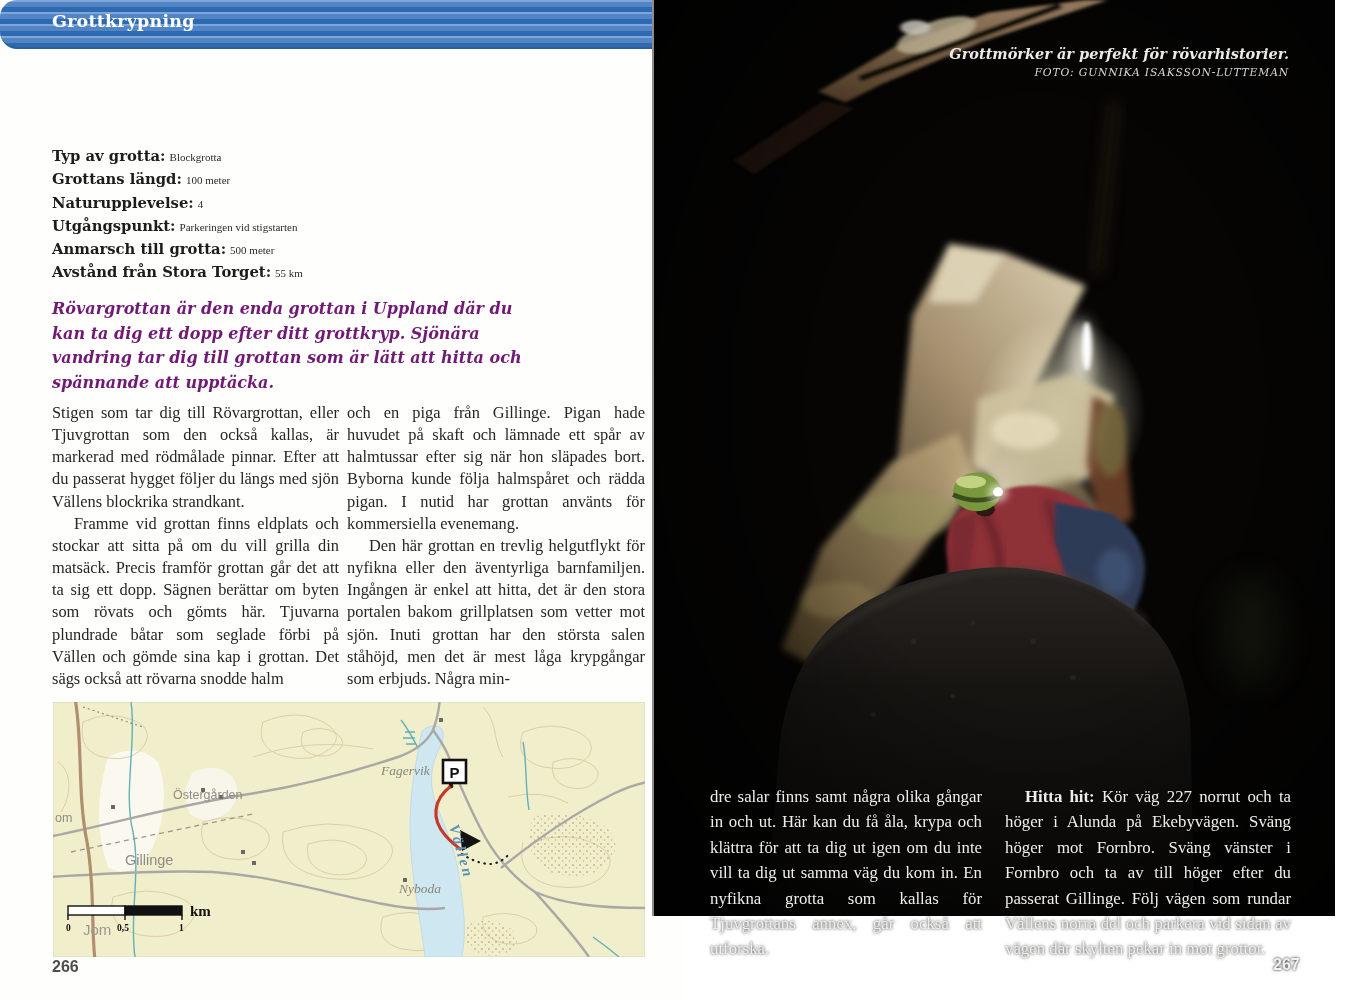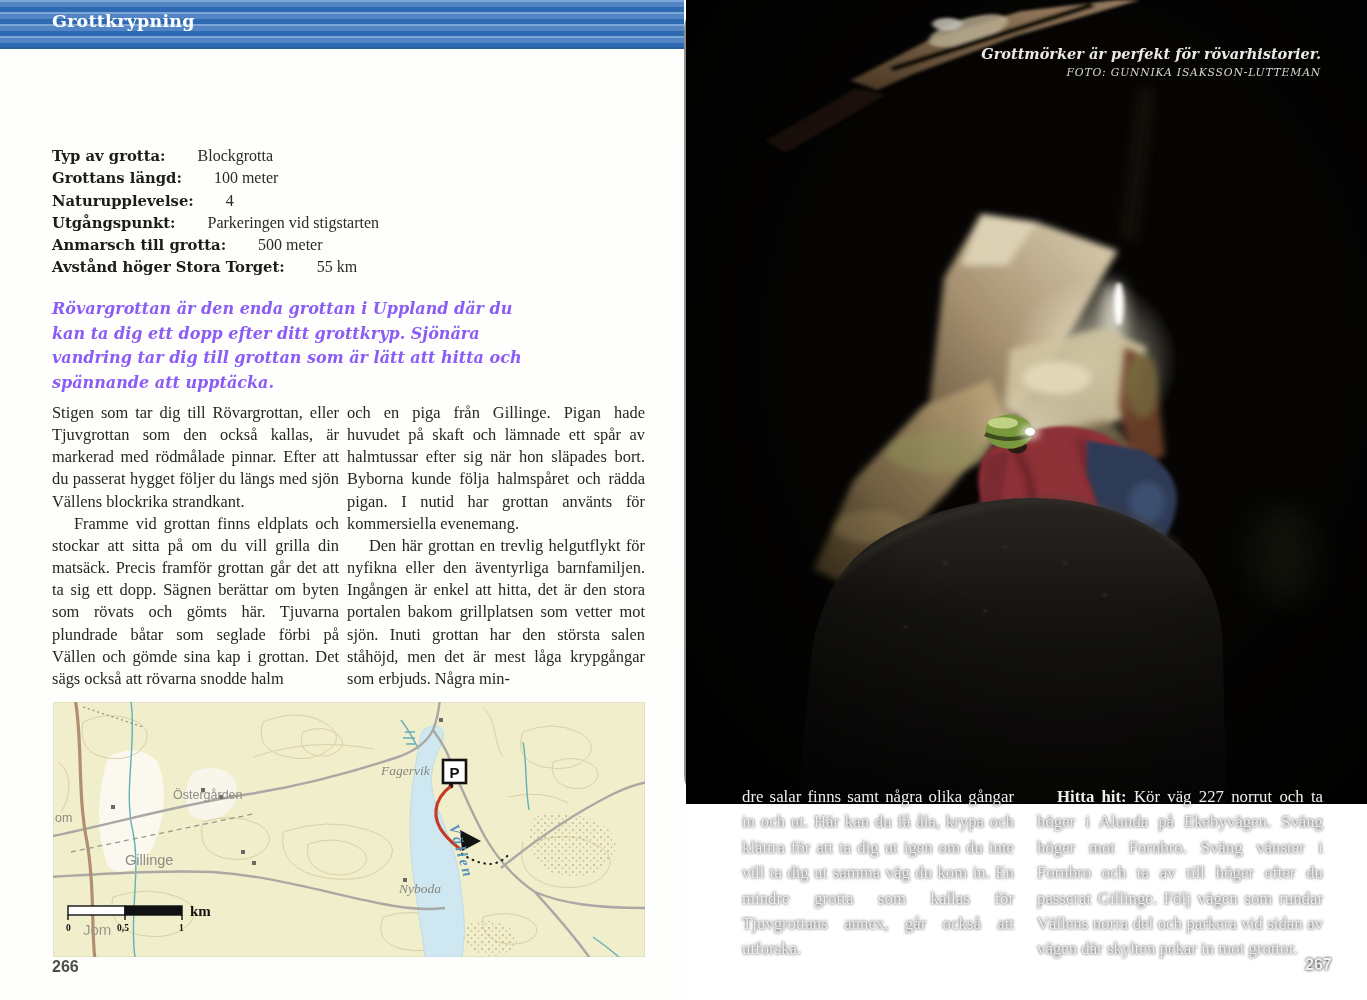--- a/index.html
+++ b/index.html
@@ -7,59 +7,60 @@
     width:1367px;height:1000px;position:relative;overflow:hidden;
     background:#ffffff;font-family:"Liberation Serif",serif;
   }
   
   .page-left{position:absolute;left:0;top:0;width:684px;height:1000px;background:#fefefc;}
   .banner{
     position:absolute;left:0;top:0;width:684px;height:47px;
     background:repeating-linear-gradient(to bottom,
       #7fa6d8 0 2px,#5385c5 2px 7px,#2d6ab1 7px 12px);
     border-bottom:2px solid #2a5f9e;
+    border-radius:17px;
   }
   .banner-label{
     position:absolute;left:52px;top:11px;
     font-family:"DejaVu Serif",serif;font-weight:700;font-size:17.5px;color:#ffffff;
     letter-spacing:.2px;
   }
   .title{
     position:absolute;left:52px;top:86px;
     font-family:"DejaVu Serif",serif;font-weight:700;font-size:30px;color:#1a1a18;
     letter-spacing:-.3px;
   }
   .facts{position:absolute;left:52px;top:145px;}
   .fact{font-size:16px;line-height:22.3px;color:#222;}
   .fl{font-family:"DejaVu Serif",serif;font-weight:700;font-size:14.8px;color:#1c1c1a;}
-  .fv{font-family:"Liberation Serif",serif;font-size:16px;color:#2a2a28;margin-left:28px;}
+  .fv{font-family:"Liberation Serif",serif;font-size:11px;color:#2a2a28;}
   .intro{
     position:absolute;left:52px;top:297px;width:476px;
     font-family:"DejaVu Serif",serif;font-style:italic;font-weight:700;
-    font-size:16px;line-height:24.7px;color:#8b5cf6;
+    font-size:16px;line-height:24.7px;color:#701a75;
   }
   .bodycol{
     position:absolute;top:386px;font-size:16.4px;line-height:22.15px;
     text-align:justify;color:#262624;margin-top:16px;
   }
   .bodycol p{margin:0;}
   .bodycol p.indent{text-indent:22px;}
   .col1{left:52px;width:287px;}
   .col2{left:347px;width:298px;}
   .map-wrap{position:absolute;left:53px;top:702px;width:592px;height:255px;}
   .map-wrap svg{display:block;}
   .pagenum{
     position:absolute;font-family:Liberation Sans, sans-serif;font-weight:700;
     font-size:16px;color:#4d4d4b;
   }
   .pagenum-left{left:52px;top:958px;}
   
   .page-photo{
-    position:absolute;left:684px;top:0;width:683px;height:804px;background:#060504;
-    border-left:2px solid #8f8d8b;box-sizing:border-box;border-radius:29px;
+    position:absolute;left:652px;top:0;width:683px;height:916px;background:#060504;
+    border-left:2px solid #8f8d8b;box-sizing:border-box;
   }
   .photo-art{position:absolute;left:0;top:0;width:100%;height:100%;}
   .caption{position:absolute;right:46px;top:45px;text-align:right;}
   .caption-line1{
     font-family:"DejaVu Serif",serif;font-style:italic;font-weight:700;
     font-size:14.5px;color:#eceae6;
   }
   .caption-line2{
     margin-top:4px;font-family:"DejaVu Serif",serif;font-style:italic;font-weight:400;
     font-size:10.8px;letter-spacing:.8px;color:#d8d6d2;
@@ -86,21 +87,21 @@
     <div class="banner-label">Grottkrypning</div>
   </div>
 
 
   <div class="facts">
     <div class="fact"><span class="fl">Typ av grotta:</span> <span class="fv">Blockgrotta</span></div>
     <div class="fact"><span class="fl">Grottans längd:</span> <span class="fv">100 meter</span></div>
     <div class="fact"><span class="fl">Naturupplevelse:</span> <span class="fv">4</span></div>
     <div class="fact"><span class="fl">Utgångspunkt:</span> <span class="fv">Parkeringen vid stigstarten</span></div>
     <div class="fact"><span class="fl">Anmarsch till grotta:</span> <span class="fv">500 meter</span></div>
-    <div class="fact"><span class="fl">Avstånd höger Stora Torget:</span> <span class="fv">55 km</span></div>
+    <div class="fact"><span class="fl">Avstånd från Stora Torget:</span> <span class="fv">55 km</span></div>
   </div>
 
   <div class="intro">Rövargrottan är den enda grottan i Uppland där du kan ta dig ett dopp efter ditt grottkryp. Sjönära vandring tar dig till grottan som är lätt att hitta och spännande att upptäcka.</div>
 
   <div class="bodycol col1">
     <p>Stigen som tar dig till Rövargrottan, eller Tjuvgrottan som den också kallas, är markerad med rödmålade pinnar. Efter att du passerat hygget följer du längs med sjön Vällens blockrika strandkant.</p>
     <p class="indent">Framme vid grottan finns eldplats och stockar att sitta på om du vill grilla din matsäck. Precis framför grottan går det att ta sig ett dopp. Sägnen berättar om byten som rövats och gömts här. Tjuvarna plundrade båtar som seglade förbi på Vällen och gömde sina kap i grottan. Det sägs också att rövarna snodde halm</p>
   </div>
   <div class="bodycol col2">
     <p>och en piga från Gillinge. Pigan hade huvudet på skaft och lämnade ett spår av halmtussar efter sig när hon släpades bort. Byborna kunde följa halmspåret och rädda pigan. I nutid har grottan använts för kommersiella evenemang.</p>
@@ -325,20 +326,20 @@
 
     <rect width="683" height="1000" fill="url(#vig)"></rect>
   </svg>
 
   <div class="caption">
     <div class="caption-line1">Grottmörker är perfekt för rövarhistorier.</div>
     <div class="caption-line2">FOTO: GUNNIKA ISAKSSON-LUTTEMAN</div>
   </div>
 
   <div class="photo-col photo-col1">
-    <p>dre salar finns samt några olika gångar in och ut. Här kan du få åla, krypa och klättra för att ta dig ut igen om du inte vill ta dig ut samma väg du kom in. En mindre grotta som kallas för Tjuvgrottans annex, går också att utforska.</p>
+    <p>dre salar finns samt några olika gångar in och ut. Här kan du få åla, krypa och klättra för att ta dig ut igen om du inte vill ta dig ut samma väg du kom in. En nyfikna grotta som kallas för Tjuvgrottans annex, går också att utforska.</p>
   </div>
   <div class="photo-col photo-col2">
     <p><span class="lead">Hitta hit:</span><span> Kör väg 227 norrut och ta höger i Alunda på Ekebyvägen. Sväng höger mot Fornbro. Sväng vänster i Fornbro och ta av till höger efter du passerat Gillinge. Följ vägen som rundar Vällens norra del och parkera vid sidan av vägen där skylten pekar in mot grottor.</span></p>
   </div>
 
   <div class="pagenum pagenum-right">267</div>
 </div>
 
 </body></html>

